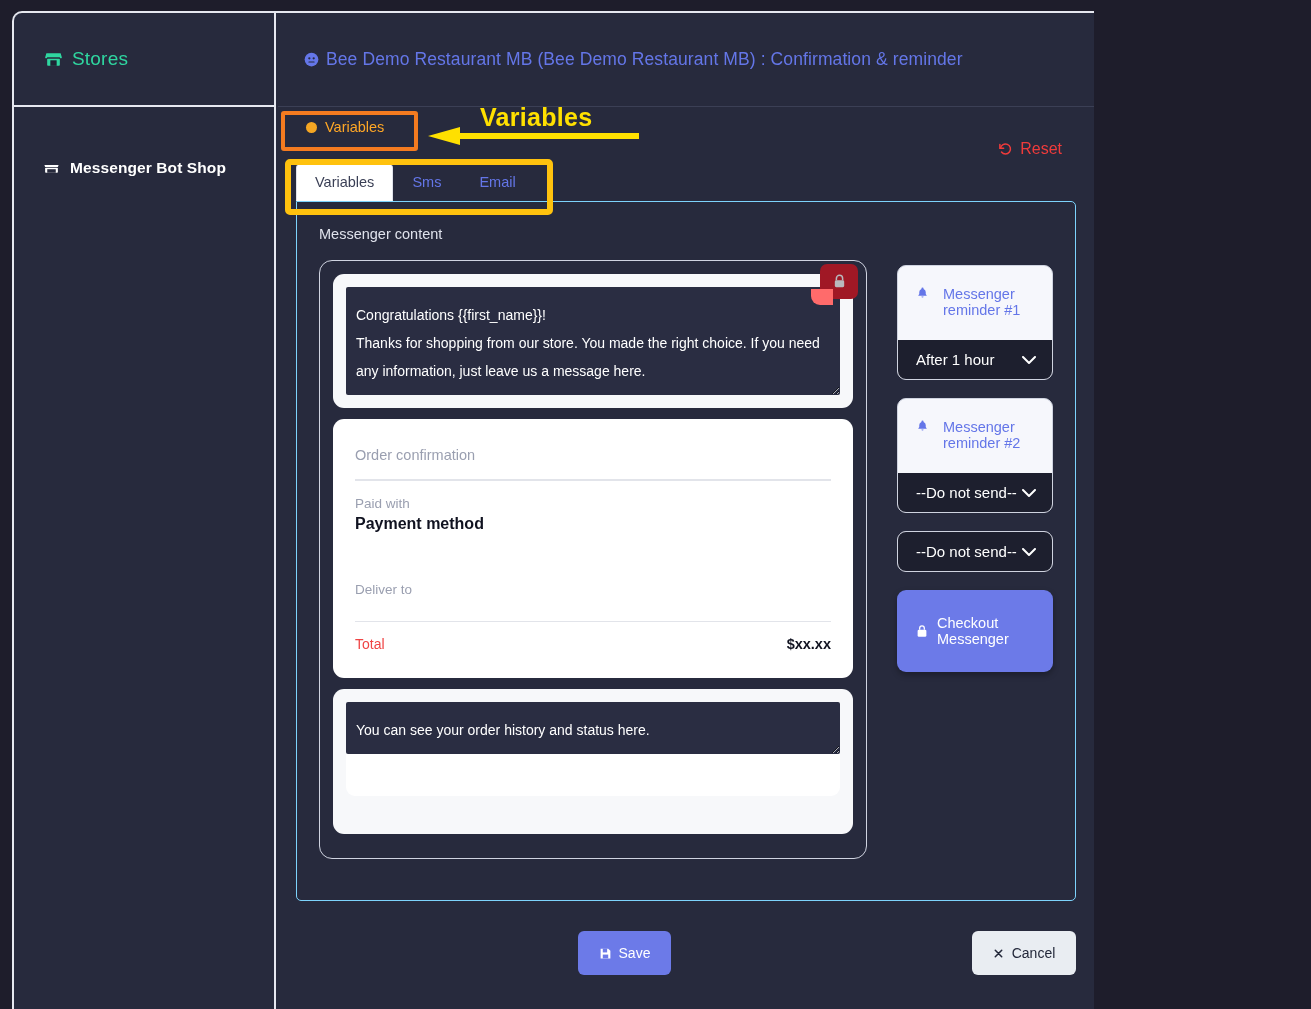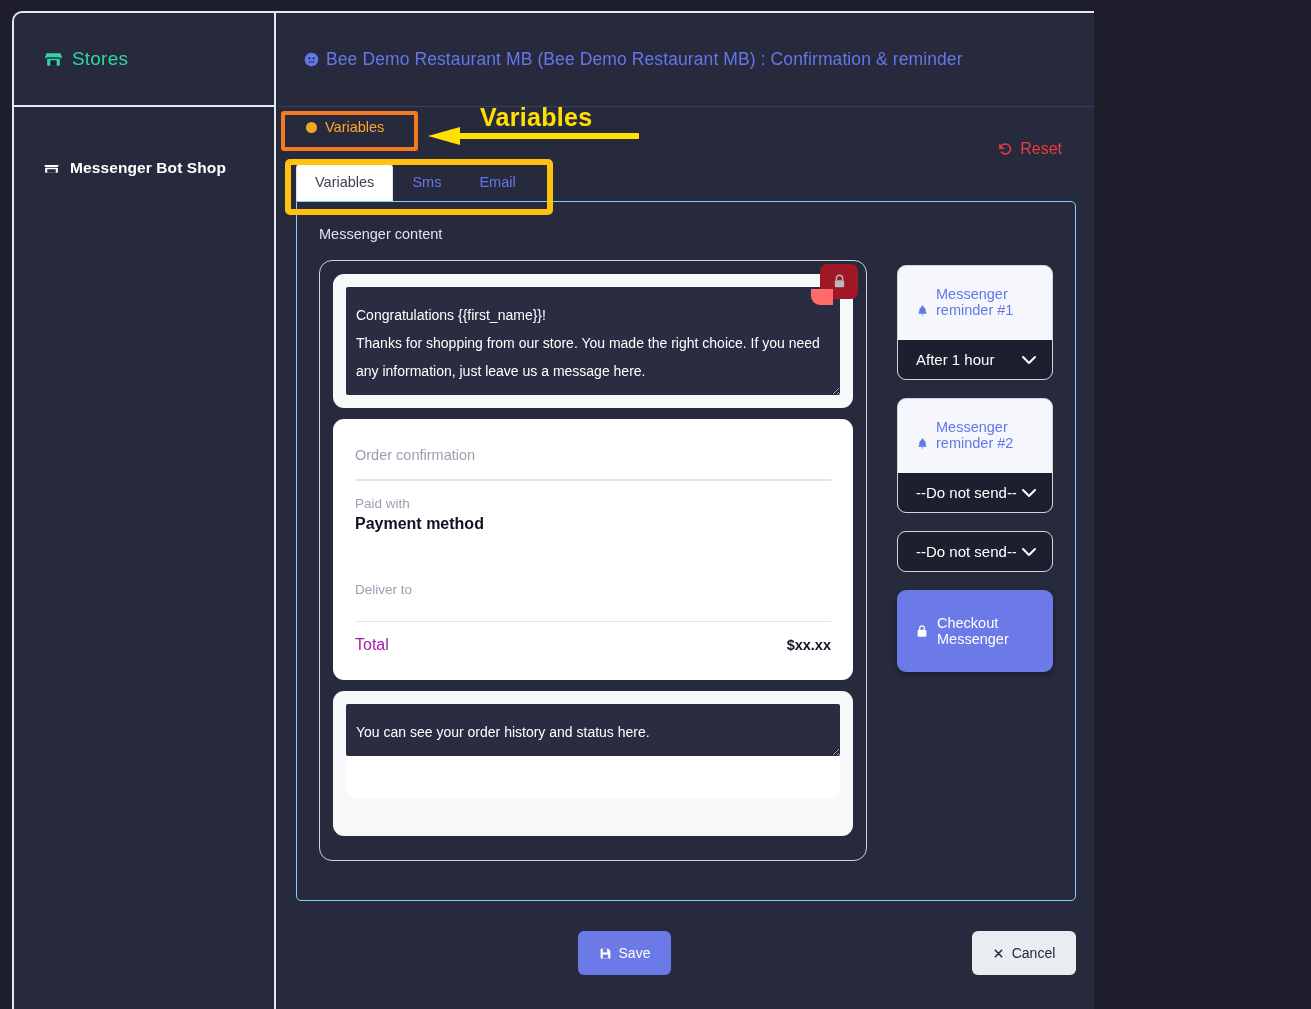--- a/index.html
+++ b/index.html
@@ -310,35 +310,35 @@
   }
   .kv { padding: 14px 0 4px 0; }
   .kv-label { color: #9a9fb0; font-size: 13.5px; line-height: 18px; }
   .kv-value { color: #101220; font-size: 16px; font-weight: bold; line-height: 22px; }
   .total-row {
     display: flex;
     justify-content: space-between;
     align-items: center;
     padding: 14px 0 4px 0;
   }
-  .total-label { color: #a21caf; font-size: 16px; }
+  .total-label { color: #ef4444; font-size: 14px; }
   .total-value { color: #101220; font-size: 14.5px; font-weight: bold; }
 
   
   .reminder {
     border: 1px solid #cfd3e0;
     border-radius: 9px;
     margin-bottom: 18px;
     overflow: hidden;
     background: #f6f7fc;
   }
   .reminder-head {
     display: flex;
-    align-items: flex-end;
-    gap: 7px;
+    align-items: flex-start;
+    gap: 14px;
     padding: 20px 18px 22px 18px;
     color: #6476e8;
     font-size: 14.5px;
   }
   .reminder-select {
     width: 100%;
     background: #1d1f2e;
     color: #ffffff;
     border: none;
     font-family: "Liberation Sans", sans-serif;

